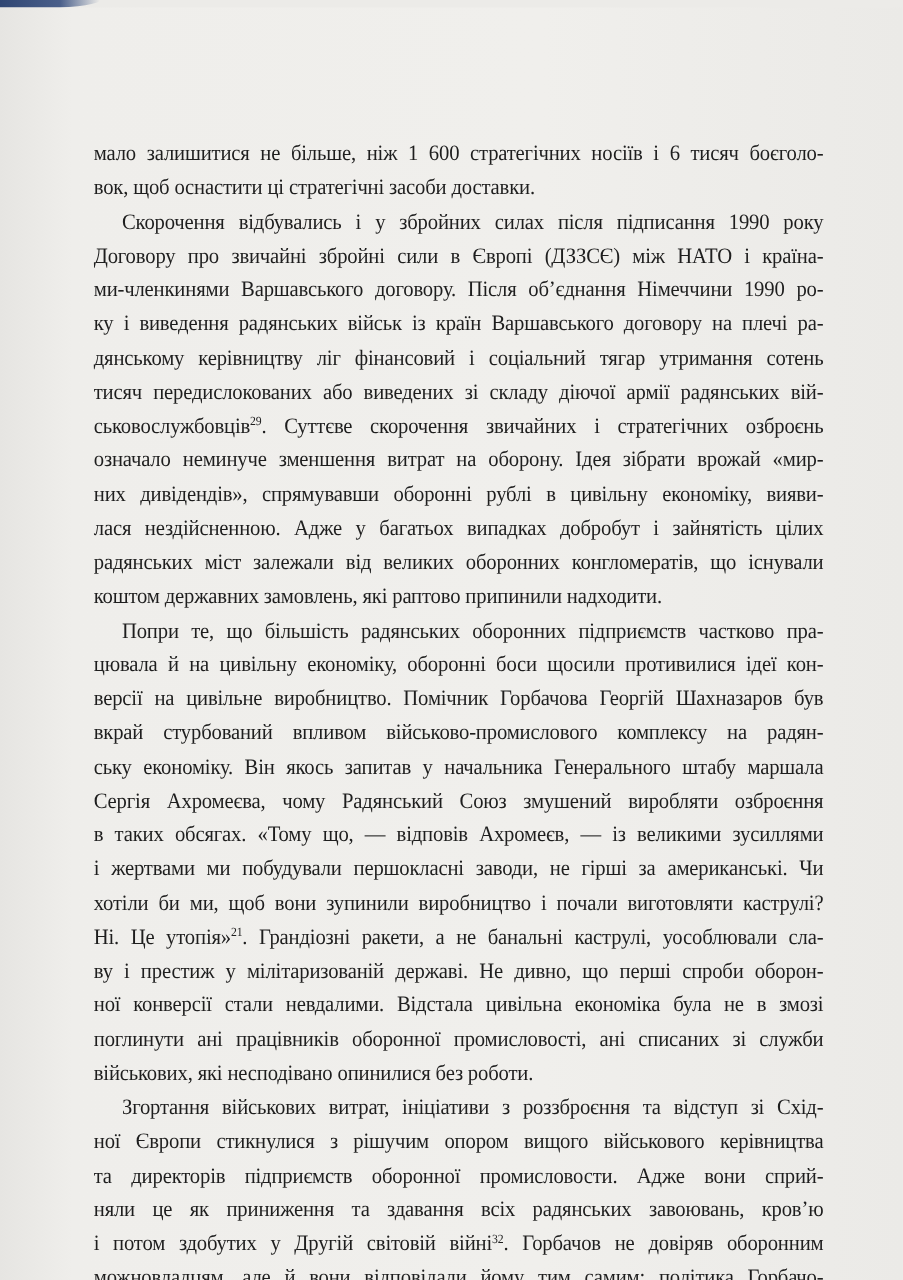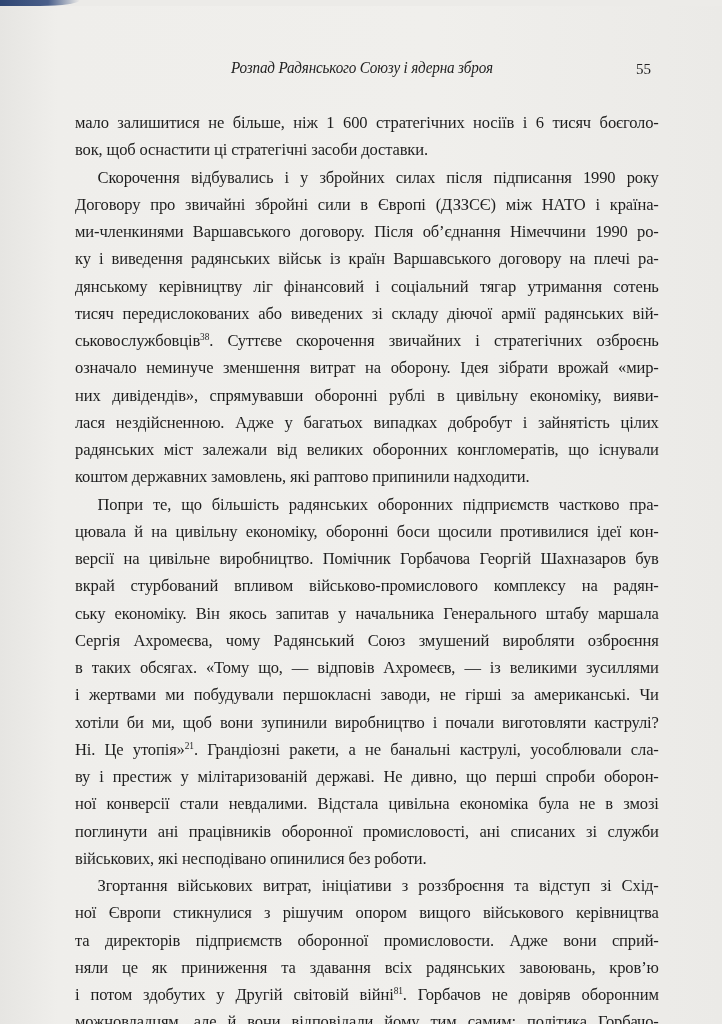--- a/index.html
+++ b/index.html
@@ -48,35 +48,31 @@
   .line.last { text-align-last: left; }
   .line.indent { padding-left: 24px; width: 597px; }
   sup { font-size: 10px; line-height: 0; vertical-align: 6px; }
 </style>
 </head>
 <body>
 
 <div class="corner"></div>
 
 <div class="page">
-  <div class="running-head">
-    <span class="running-title">Розпад Радянського Союзу і ядерна зброя</span>
-    <span class="page-number">55</span>
-  </div>
 
   <div class="body-text" id="body-text">
       <div class="line"><span>мало залишитися не більше, ніж 1 600 стратегічних носіїв і 6 тисяч боєголо-</span></div>
       <div class="line last"><span>вок, щоб оснастити ці стратегічні засоби доставки.</span></div>
       <div class="line indent"><span>Скорочення відбувались і у збройних силах після підписання 1990 року</span></div>
       <div class="line"><span>Договору про звичайні збройні сили в Європі (ДЗЗСЄ) між НАТО і країна-</span></div>
       <div class="line"><span>ми-членкинями Варшавського договору. Після об’єднання Німеччини 1990 ро-</span></div>
       <div class="line"><span>ку і виведення радянських військ із країн Варшавського договору на плечі ра-</span></div>
       <div class="line"><span>дянському керівництву ліг фінансовий і соціальний тягар утримання сотень</span></div>
       <div class="line"><span>тисяч передислокованих або виведених зі складу діючої армії радянських вій-</span></div>
-      <div class="line"><span>ськовослужбовців</span><sup>38</sup><span>. Суттєве скорочення звичайних і стратегічних озброєнь</span></div>
+      <div class="line"><span>ськовослужбовців</span><sup>29</sup><span>. Суттєве скорочення звичайних і стратегічних озброєнь</span></div>
       <div class="line"><span>означало неминуче зменшення витрат на оборону. Ідея зібрати врожай «мир-</span></div>
       <div class="line"><span>них дивідендів», спрямувавши оборонні рублі в цивільну економіку, вияви-</span></div>
       <div class="line"><span>лася нездійсненною. Адже у багатьох випадках добробут і зайнятість цілих</span></div>
       <div class="line"><span>радянських міст залежали від великих оборонних конгломератів, що існували</span></div>
       <div class="line last"><span>коштом державних замовлень, які раптово припинили надходити.</span></div>
       <div class="line indent"><span>Попри те, що більшість радянських оборонних підприємств частково пра-</span></div>
       <div class="line"><span>цювала й на цивільну економіку, оборонні боси щосили противилися ідеї кон-</span></div>
       <div class="line"><span>версії на цивільне виробництво. Помічник Горбачова Георгій Шахназаров був</span></div>
       <div class="line"><span>вкрай стурбований впливом військово-промислового комплексу на радян-</span></div>
       <div class="line"><span>ську економіку. Він якось запитав у начальника Генерального штабу маршала</span></div>
@@ -86,16 +82,16 @@
       <div class="line"><span>хотіли би ми, щоб вони зупинили виробництво і почали виготовляти каструлі?</span></div>
       <div class="line"><span>Ні. Це утопія»</span><sup>21</sup><span>. Грандіозні ракети, а не банальні каструлі, уособлювали сла-</span></div>
       <div class="line"><span>ву і престиж у мілітаризованій державі. Не дивно, що перші спроби оборон-</span></div>
       <div class="line"><span>ної конверсії стали невдалими. Відстала цивільна економіка була не в змозі</span></div>
       <div class="line"><span>поглинути ані працівників оборонної промисловості, ані списаних зі служби</span></div>
       <div class="line last"><span>військових, які несподівано опинилися без роботи.</span></div>
       <div class="line indent"><span>Згортання військових витрат, ініціативи з роззброєння та відступ зі Схід-</span></div>
       <div class="line"><span>ної Європи стикнулися з рішучим опором вищого військового керівництва</span></div>
       <div class="line"><span>та директорів підприємств оборонної промисловости. Адже вони сприй-</span></div>
       <div class="line"><span>няли це як приниження та здавання всіх радянських завоювань, кров’ю</span></div>
-      <div class="line"><span>і потом здобутих у Другій світовій війні</span><sup>81</sup><span>. Горбачов не довіряв оборонним</span></div>
+      <div class="line"><span>і потом здобутих у Другій світовій війні</span><sup>32</sup><span>. Горбачов не довіряв оборонним</span></div>
       <div class="line"><span>можновладцям, але й вони відповідали йому тим самим: політика Горбачо-</span></div>
     </div>
 </div>
 
 </body></html>

